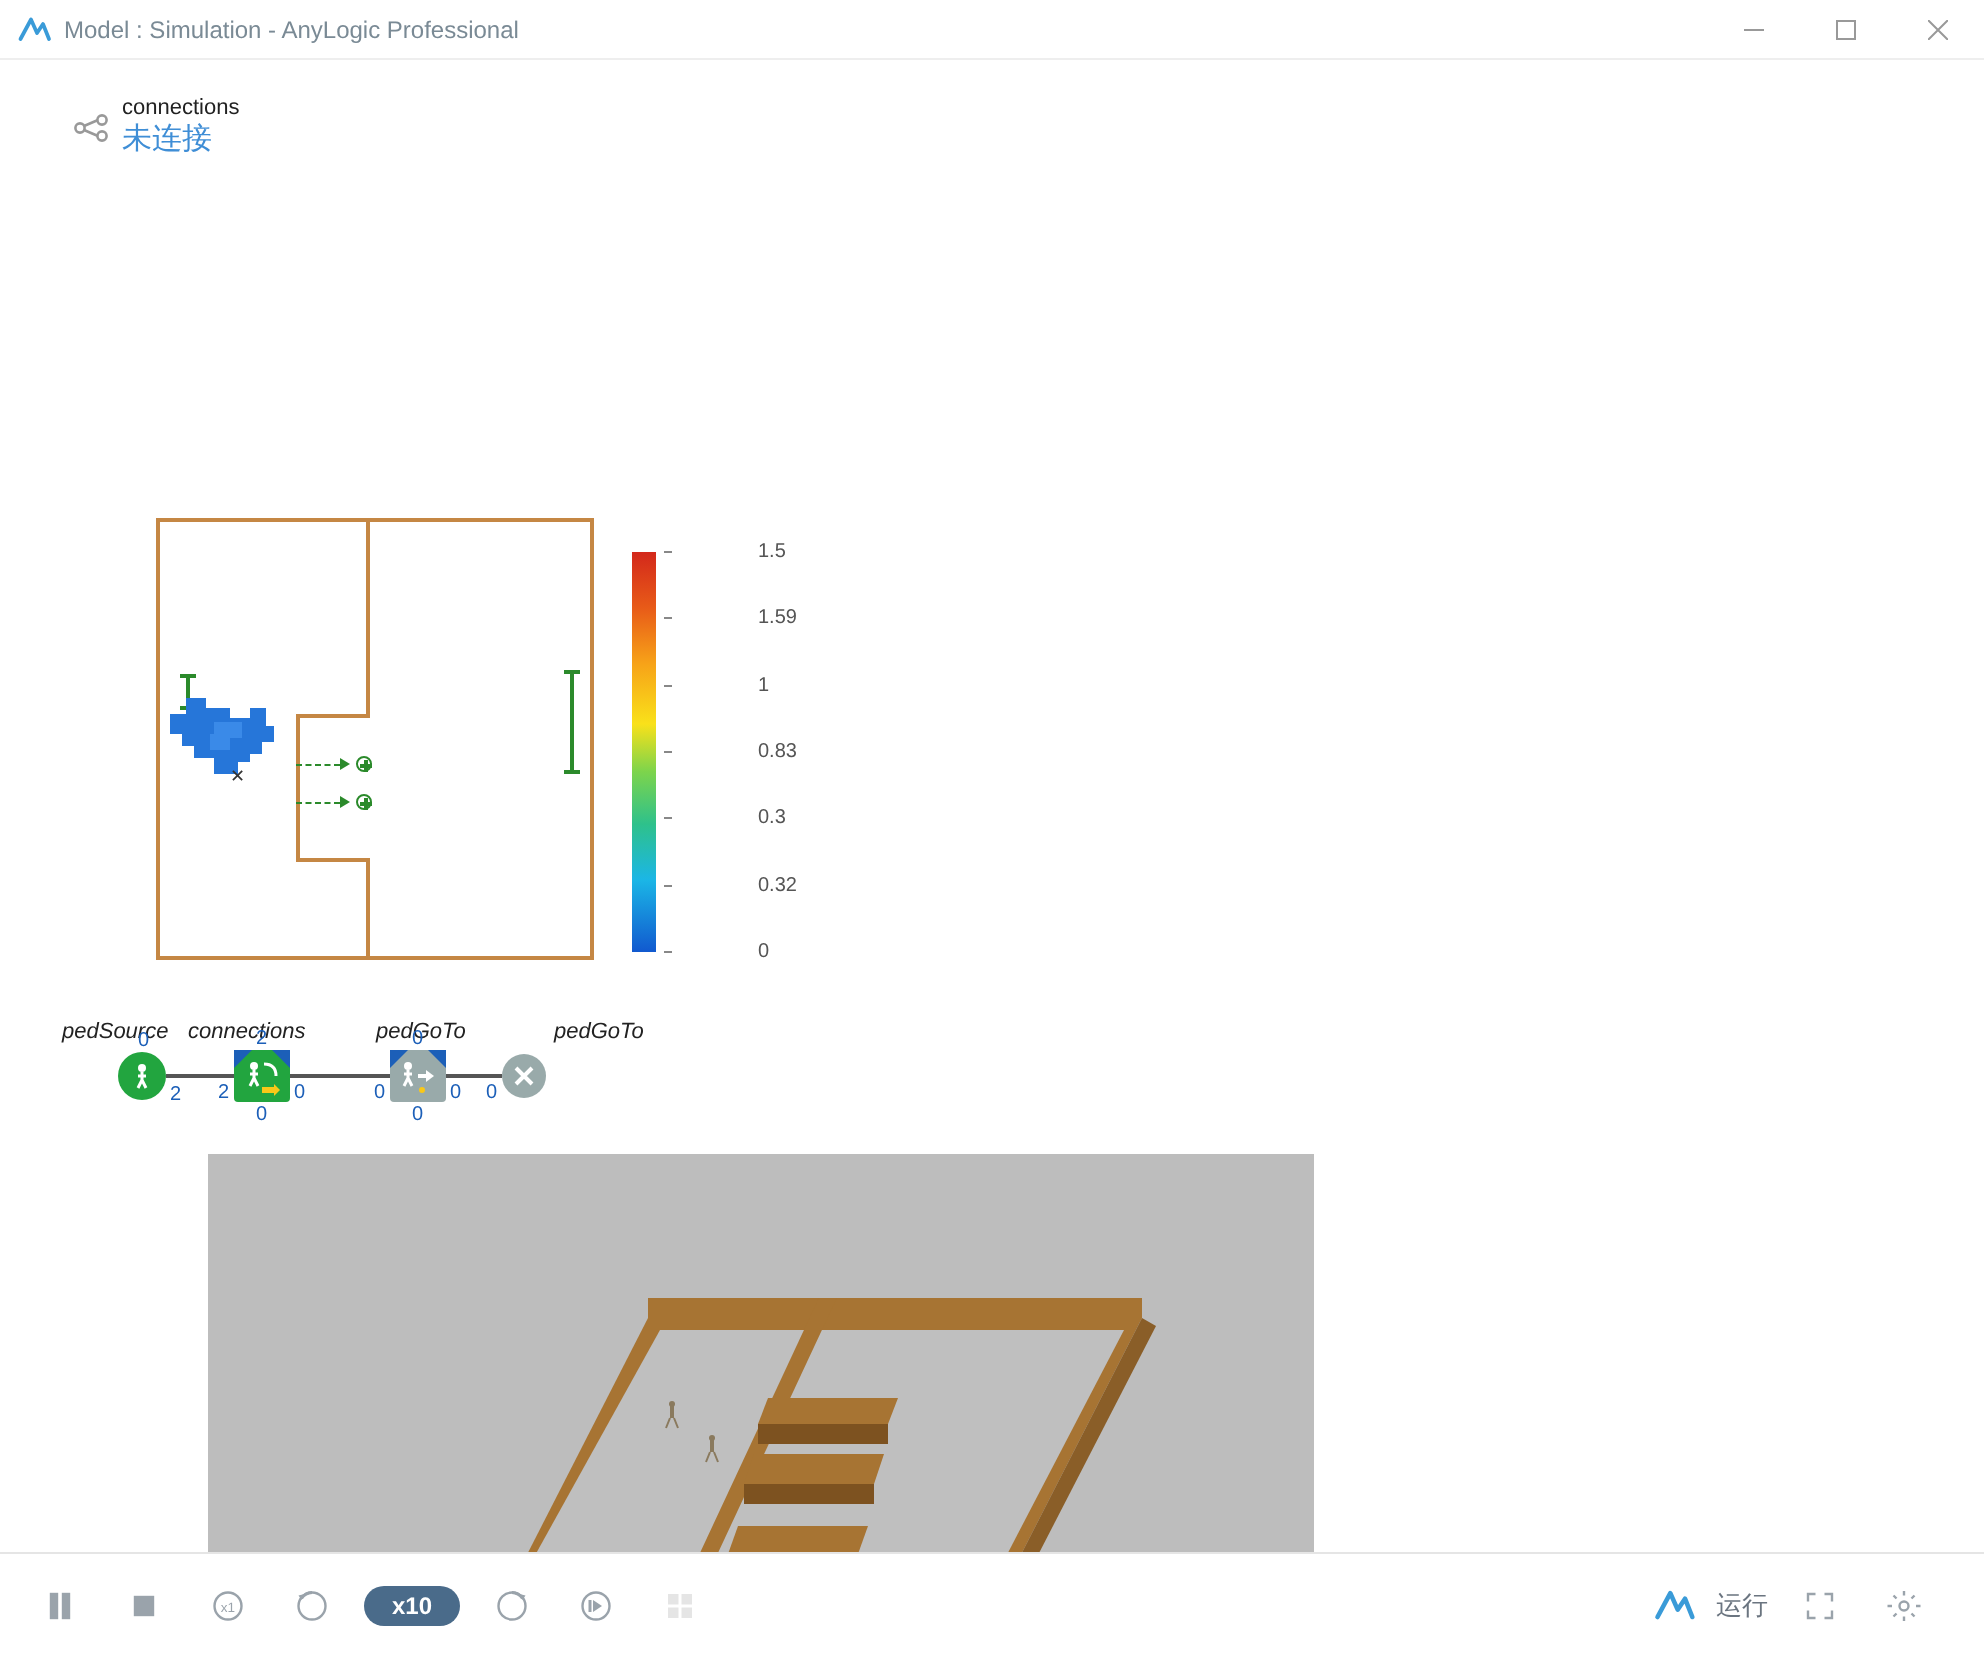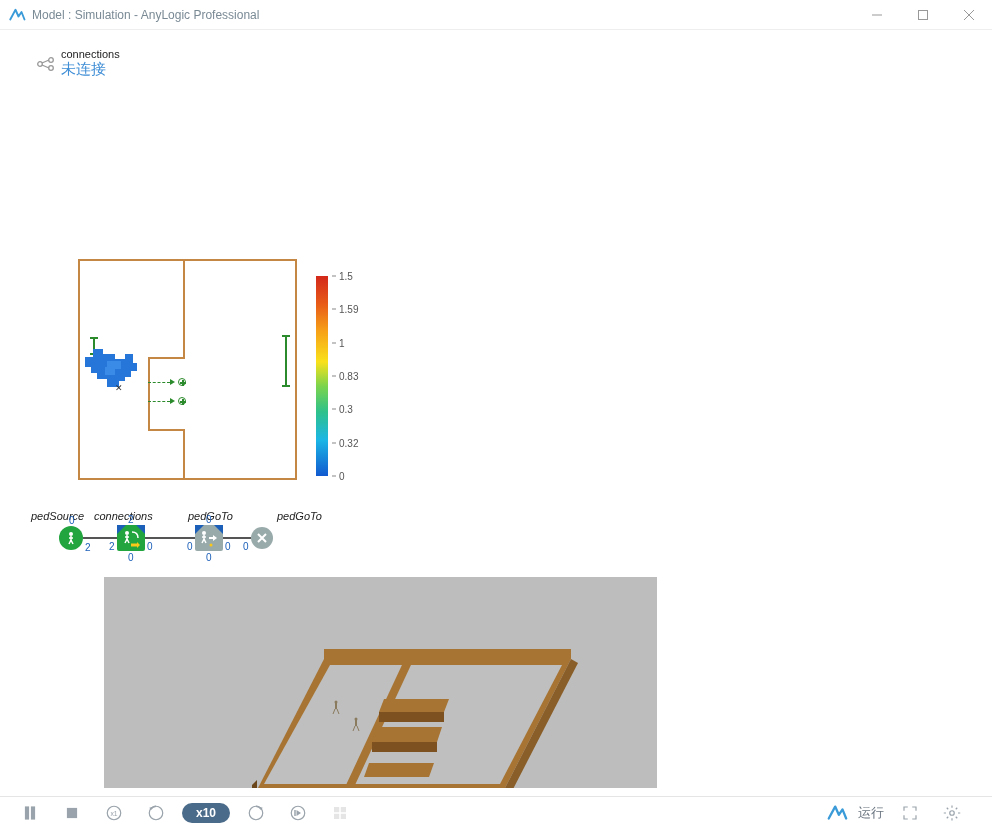--- a/index.html
+++ b/index.html
@@ -38,41 +38,41 @@
     .dash { width:22px; height:0; border-top:1.5px dashed #2b8a2b; }
     .diamond { width:8px; height:8px; border:1.5px solid #2b8a2b; border-radius:50%; position:relative; background:#fff; }
     .diamond::before { content:""; position:absolute; width:2px; height:6px; background:#2b8a2b; left:2.5px; top:1px; }
     .diamond::after { content:""; position:absolute; width:6px; height:2px; background:#2b8a2b; left:1px; top:2.5px; }
     .ahead { width:0;height:0;border-top:3px solid transparent;border-bottom:3px solid transparent;border-left:5px solid #2b8a2b; }
     .pedmark { position:absolute; left:35px; top:122px; font-size:9px; color:#333; }
 
     .legend { position:absolute; left:316px; top:246px; display:flex; align-items:flex-start; }
     .bar { width:12px; height:200px; background:linear-gradient(to bottom,#d3281b 0%,#e85b18 14%,#f7a318 28%,#f9e11a 43%,#7cd44c 55%,#2ec18b 68%,#1bb6e6 82%,#1159cf 100%); }
     .ticks { position:relative; height:200px; margin-left:4px; font-size:10px; color:#555; }
-    .tick { position:absolute; left:0; transform:translateY(-50%); display:flex; align-items:center; }
+    .tick { position:absolute; left:0; transform:translateY(-50%); display:flex; align-items:center;gap:40px; }
     .tick .tline{ width:4px; height:1px; background:#888; margin-right:3px; }
 
     .flow { position:absolute; left:31px; top:480px; }
     .flow-labels { display:flex; font-size:11px; color:#222; }
     .flow-labels span { display:inline-block;font-style:italic; }
     .flow-blocks { display:flex; align-items:center; margin-top:3px; position:relative; }
     .block { width:28px; height:26px; display:flex; align-items:center; justify-content:center; border-radius:2px; position:relative; }
     .block.src { background:#22a53f; border-radius:50%; width:24px; height:24px; }
     .block.svc { background:#22a53f; }
     .block.go  { background:#9aa; }
     .block.sink{ background:#9aa; border-radius:50%; width:22px; height:22px; color:#fff; }
     .corner { position:absolute; width:0;height:0;border-style:solid; }
     .corner.tl { top:0;left:0; border-width:9px 9px 0 0; border-color:#1c5fb8 transparent transparent transparent; }
     .corner.tr { top:0;right:0; border-width:0 9px 9px 0; border-color:transparent #1c5fb8 transparent transparent; }
     .conn { width:34px; height:2px; background:#555; }
     .num { position:absolute; font-size:10px; color:#1c5fb8; }
 
     .view3d { position:absolute; left:104px; top:547px; width:553px; height:211px; background:#bdbdbd; overflow:hidden; }
 
-    .footer { position:absolute; bottom:0; left:0; width:992px; height:32px; background:#fff; border-top:1px solid #e5e5e5; display:flex; align-items:center; padding:0 14px; }
+    .footer { position:absolute; bottom:0; left:0; width:992px; height:52px; background:#fff; border-top:1px solid #e5e5e5; display:flex; align-items:center; padding:0 14px; }
     .fbtn { width:32px; height:32px; display:flex; align-items:center; justify-content:center; margin-right:10px; color:#888; }
     .speed-pill { padding:3px 14px; background:#4a6b8a; color:#fff; border-radius:12px; font-size:12px; font-weight:bold; margin-right:10px; }
     .spacer { flex:1; }
     .ftext { font-size:13px; color:#6b7580; margin:0 10px; }
     svg.ic { width:18px; height:18px; stroke:#9aa3ab; fill:none; stroke-width:1.6; }
     svg.ic-lg { width:22px; height:22px; }
   </style>
 </head>
 <body>
 

